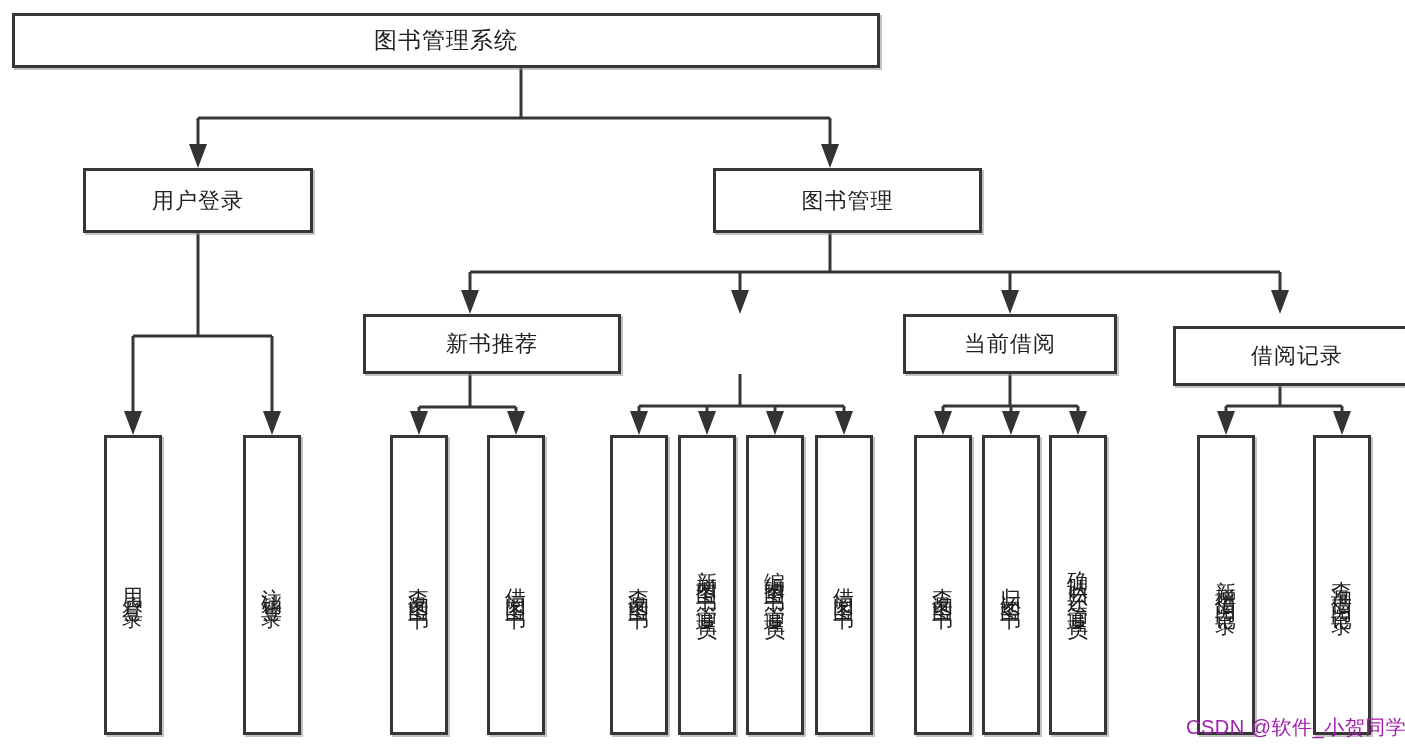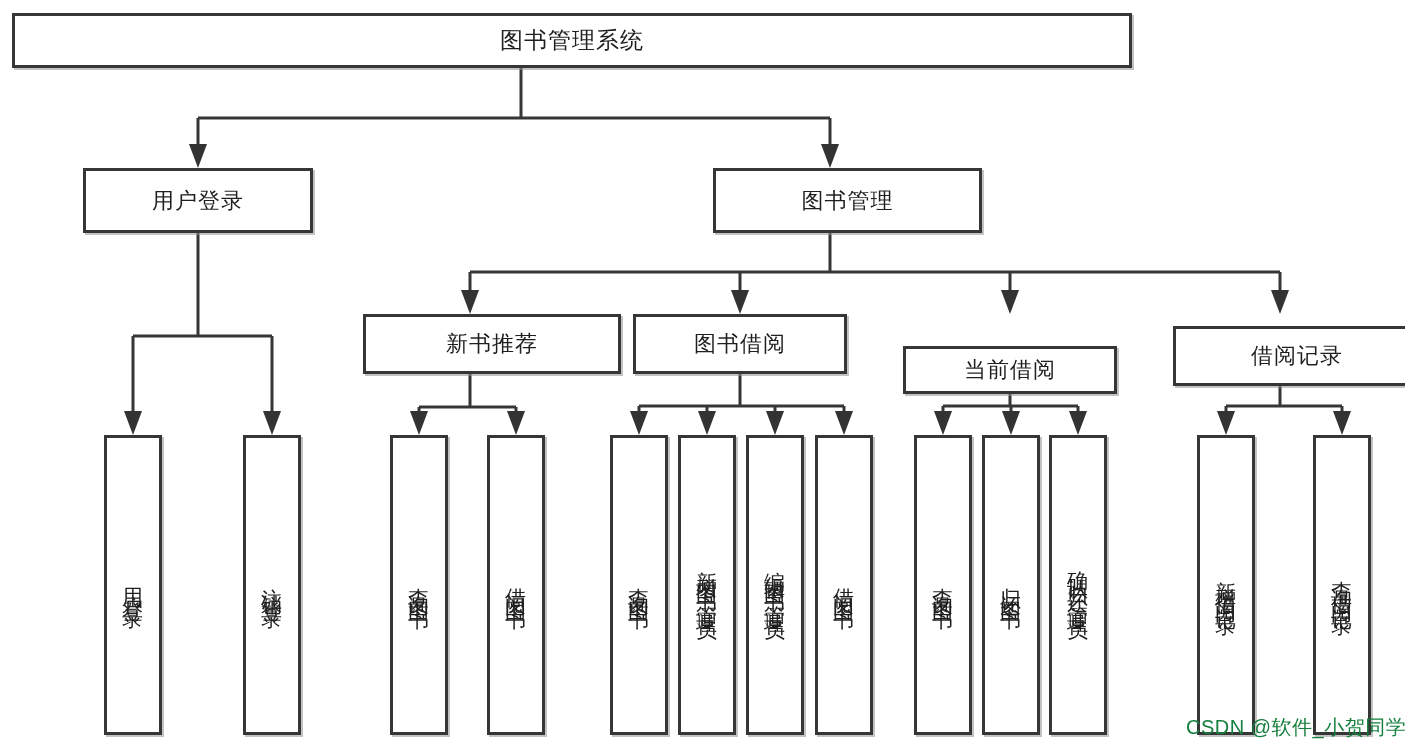--- a/index.html
+++ b/index.html
@@ -43,21 +43,21 @@
     font-size: 21px;
     letter-spacing: 7px;
     line-height: 1;
     white-space: normal;
   }
   .watermark {
     position: absolute;
     left: 1186px;
     top: 714px;
     font-size: 20px;
-    color: #15803d;
+    color: #a21caf;
     letter-spacing: 0.5px;
     z-index: 5;
     white-space: nowrap;
   }
 </style>
 </head>
 <body>
 
 <div class="canvas">
 
@@ -104,38 +104,35 @@
       <polygon points="1069,411 1087,411 1078,435"></polygon>
     </g>
 
     <g>
       <path d="M1280,374 V406 M1226,406 H1342 M1226,406 V415 M1342,406 V415"></path>
       <polygon points="1217,411 1235,411 1226,435"></polygon>
       <polygon points="1333,411 1351,411 1342,435"></polygon>
     </g>
   </svg>
 
-  <div class="node root-node" style="left:12px; top:13px; width:1120px; height:55px;">
+  <div class="node root-node" style="left:12px; top:13px; width:868px; height:55px;">
     <span>图书管理系统</span>
   </div>
 
   <div class="node h-node" style="left:83px; top:168px; width:230px; height:65px;">
     <span>用户登录</span>
   </div>
   <div class="node h-node" style="left:713px; top:168px; width:269px; height:65px;">
     <span>图书管理</span>
   </div>
 
   <div class="node h-node" style="left:363px; top:314px; width:258px; height:60px;">
     <span>新书推荐</span>
   </div>
-  <div class="node h-node" style="left:633px; top:314px; width:214px; height:60px;">
-    <span>图书借阅</span>
-  </div>
-  <div class="node h-node" style="left:903px; top:314px; width:214px; height:48px;margin-top:32px;">
+  <div class="node h-node" style="left:903px; top:314px; width:214px; height:60px;">
     <span>当前借阅</span>
   </div>
   <div class="node h-node" style="left:1173px; top:326px; width:248px; height:60px;">
     <span>借阅记录</span>
   </div>
 
   <div class="node leaf" style="left:104px; top:435px; width:58px; height:300px;">
     <span>用户登录</span>
   </div>
   <div class="node leaf" style="left:243px; top:435px; width:58px; height:300px;">

